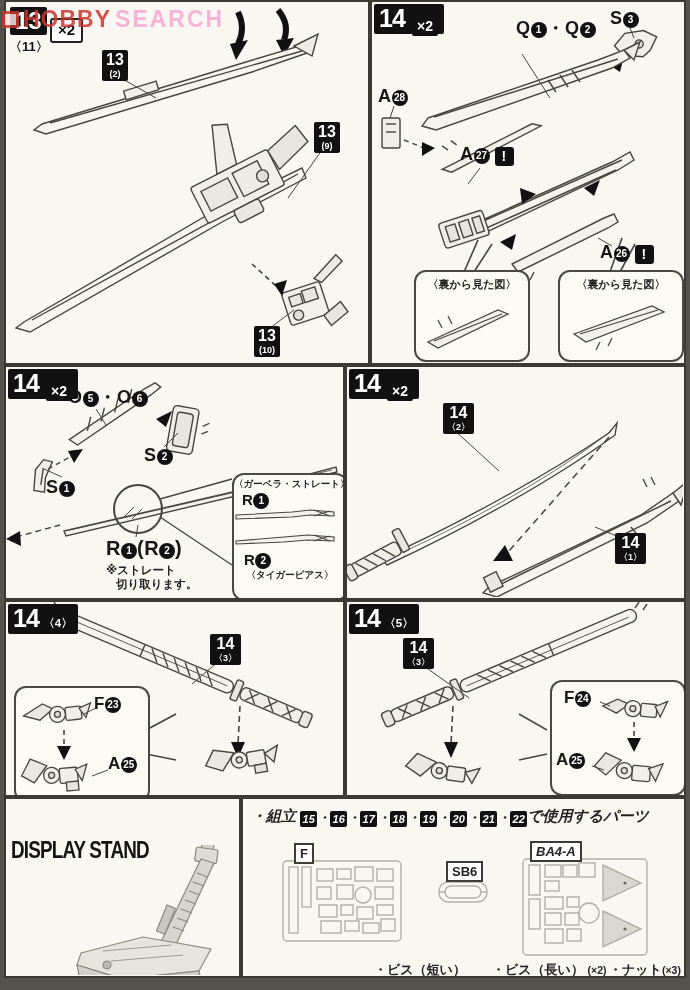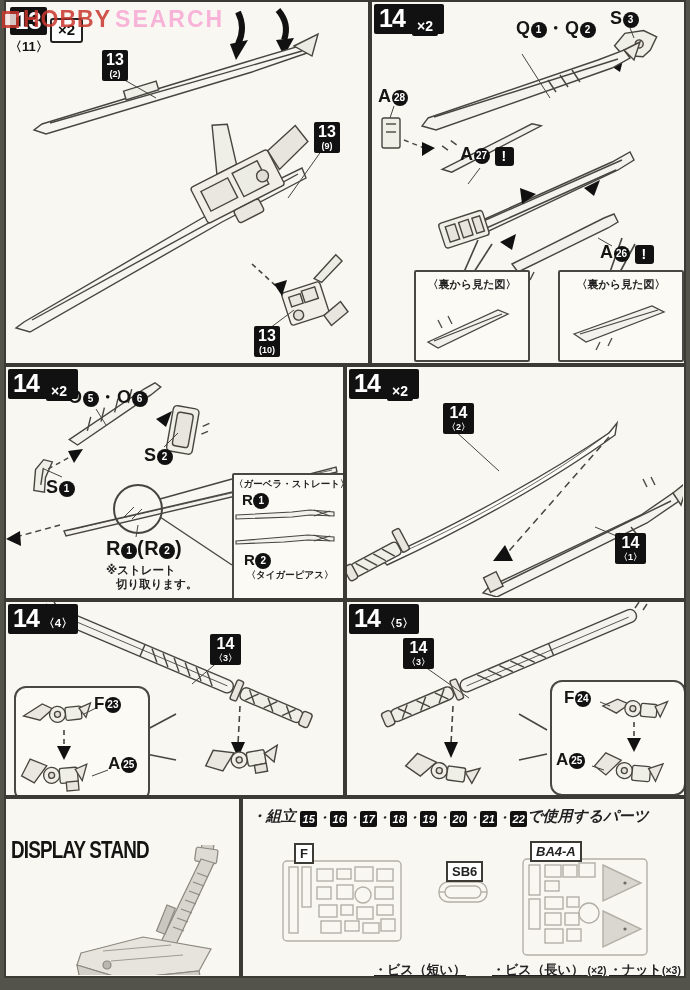--- a/index.html
+++ b/index.html
@@ -18,31 +18,31 @@
   .refbox{position:absolute;background:#111;color:#fff;text-align:center;padding:2px 4px;line-height:1;border-radius:2px;z-index:4;}
   .refbox .rn{display:block;font-size:16px;font-weight:bold;}
   .refbox .rs{display:block;font-size:9px;font-weight:bold;margin-top:1.5px;white-space:nowrap;}
   .mult-b{position:absolute;background:#111;color:#fff;font-weight:bold;font-size:14px;padding:3px 5px;border-radius:2px;line-height:1;z-index:5;}
   .mult-w{position:absolute;background:#fff;color:#111;font-weight:bold;font-size:15px;padding:2px 6px;border:2.5px solid #222;border-radius:3px;line-height:1.1;z-index:5;}
   .plabel{position:absolute;font-size:18px;font-weight:bold;color:#161614;white-space:nowrap;letter-spacing:0.5px;z-index:4;}
   .circ{display:inline-block;width:16px;height:16px;border-radius:50%;background:#111;color:#fff;
         font-size:10px;line-height:16px;text-align:center;font-weight:bold;letter-spacing:0;vertical-align:1px;}
   .warn{display:inline-block;width:19px;height:19px;background:#111;color:#fff;border-radius:3px;text-align:center;
         line-height:19px;font-weight:bold;font-size:14px;vertical-align:-1px;margin-left:5px;}
-  .callout{position:absolute;border:2px solid #4a4844;border-radius:2px;background:#fbfaf5;z-index:3;}
+  .callout{position:absolute;border:2px solid #4a4844;border-radius:12px;background:#fbfaf5;z-index:3;}
   .jp{font-weight:bold;color:#222;}
   .inset{position:absolute;border:2px solid #4a4844;border-radius:12px;background:#fbfaf5;z-index:3;}
   .stepbox{display:inline-block;width:24px;height:27px;border:2.5px solid #141414;background:#fff;color:#111;
            font-size:19px;font-weight:bold;text-align:center;line-height:27px;margin-right:1px;box-sizing:content-box;}
   .standtitle{position:absolute;font-size:23px;font-weight:bold;letter-spacing:-1px;transform:scaleX(0.82);transform-origin:left top;white-space:nowrap;color:#141412;}
   .numchip{display:inline-block;min-width:15px;height:16px;background:#111;color:#fff;font-size:11px;font-weight:bold;
            line-height:16px;text-align:center;border-radius:2px;padding:0 1px;vertical-align:-2px;}
   .hsep{font-size:13px;font-weight:bold;vertical-align:-1px;}
   .runlabel{position:absolute;border:2px solid #3c3b36;background:#fff;padding:0 4px;font-size:13px;font-weight:bold;color:#222;line-height:17px;z-index:4;}
-  .cap{position:absolute;font-size:13px;font-weight:bold;color:#222;white-space:nowrap;text-decoration:underline;}
+  .cap{position:absolute;font-size:13px;font-weight:bold;color:#222;white-space:nowrap;}
   .cap .capmult{font-size:10.5px;}
   .watermark{position:absolute;left:2px;top:6px;display:flex;align-items:center;gap:4px;z-index:50;opacity:0.85;pointer-events:none;}
   .wm-ico{width:17px;height:17px;border:3.5px solid #ca372e;box-sizing:border-box;background:#f6e5e2;}
   .wm-hobby{color:#ca372e;font-size:23px;font-weight:bold;letter-spacing:1px;}
   .wm-search{color:#f9a8d4;font-size:23px;font-weight:bold;letter-spacing:2px;}
   .ghost{position:absolute;pointer-events:none;}
   .ct-title{font-size:12px;font-weight:bold;text-align:center;margin-top:5px;white-space:nowrap;color:#222;}
 </style>
 </head>
 <body>

